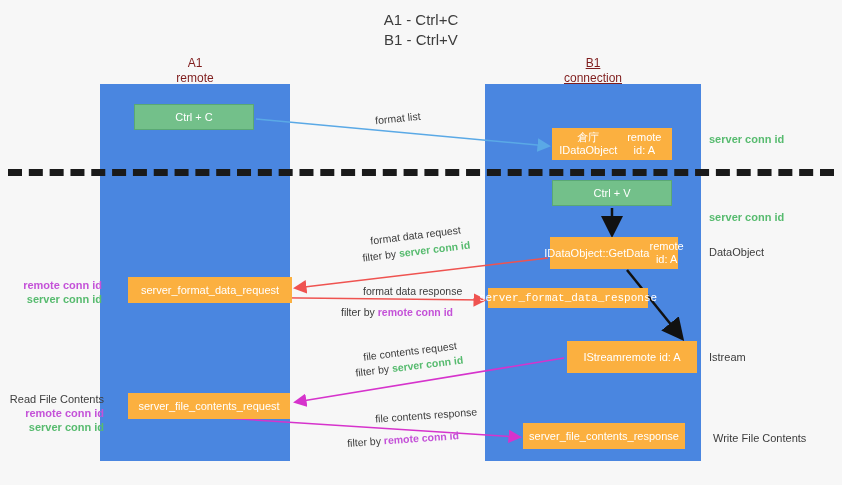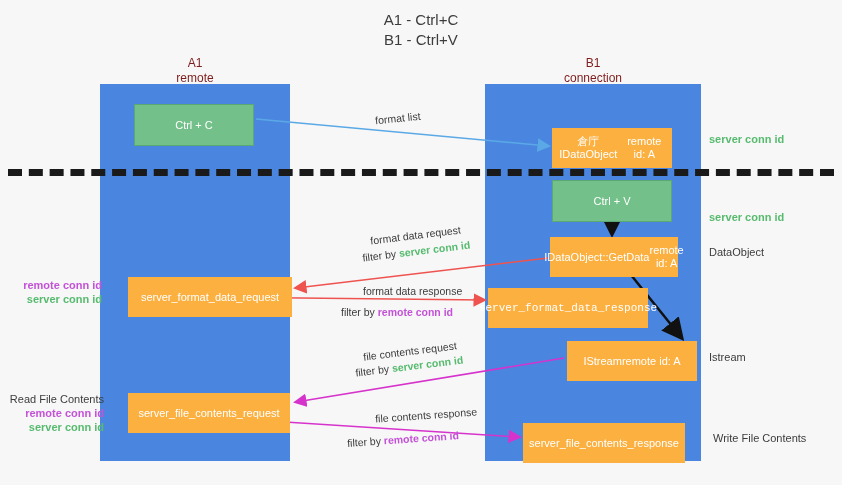--- a/index.html
+++ b/index.html
@@ -20,34 +20,34 @@
 
   
   .lane{background:#4a86e0;}
   #lane-a{left:100px;top:84px;width:190px;height:377px;}
   #lane-b{left:485px;top:84px;width:216px;height:377px;}
 
   .lane-head{
     text-align:center;font-size:12px;line-height:15px;color:#7f1d1d;
   }
   #head-a{left:125px;top:56px;width:140px;}
-  #head-b{left:523px;top:56px;width:140px;}
+  #head-b{left:523px;top:56px;width:140px;text-decoration:underline;}
 
   
   #divider{
     left:8px;top:169px;width:826px;height:0;
     border-top:7px dashed #1a1a1a;
   }
 
   
   .box{
     box-sizing:border-box;
     display:flex;align-items:center;justify-content:center;
     text-align:center;color:#ffffff;font-size:11px;line-height:13px;
-    padding:20px 4px;
+    padding:10px 4px;
   }
   .box.green{background:#73c08a;border:1px solid #5aa874;}
   .box.orange{background:#fbb košulja;}
   .box.orange{background:#fbb040;}
   .box2l{flex-direction:row;}
 
   #b-ctrlc   {left:134px;top:104px;width:120px;height:26px;}
   #b-idataobj{left:552px;top:128px;width:120px;height:32px;}
   #b-ctrlv   {left:552px;top:180px;width:120px;height:26px;}
   #b-getdata {left:550px;top:237px;width:128px;height:32px;}

